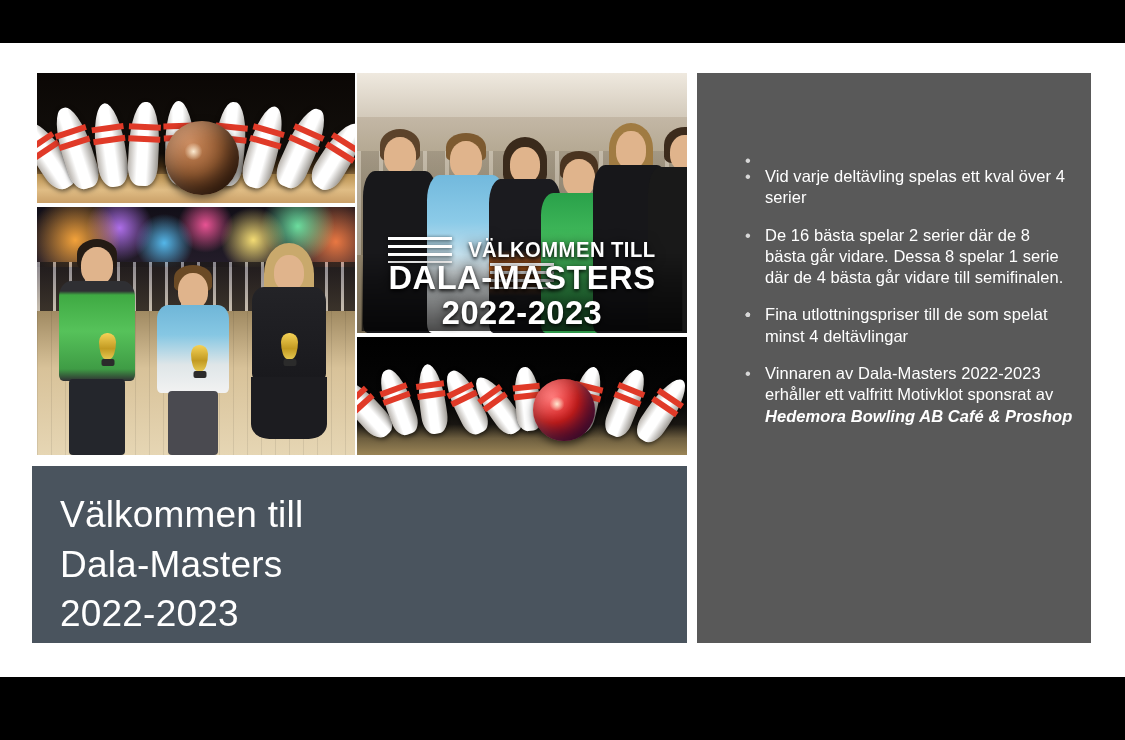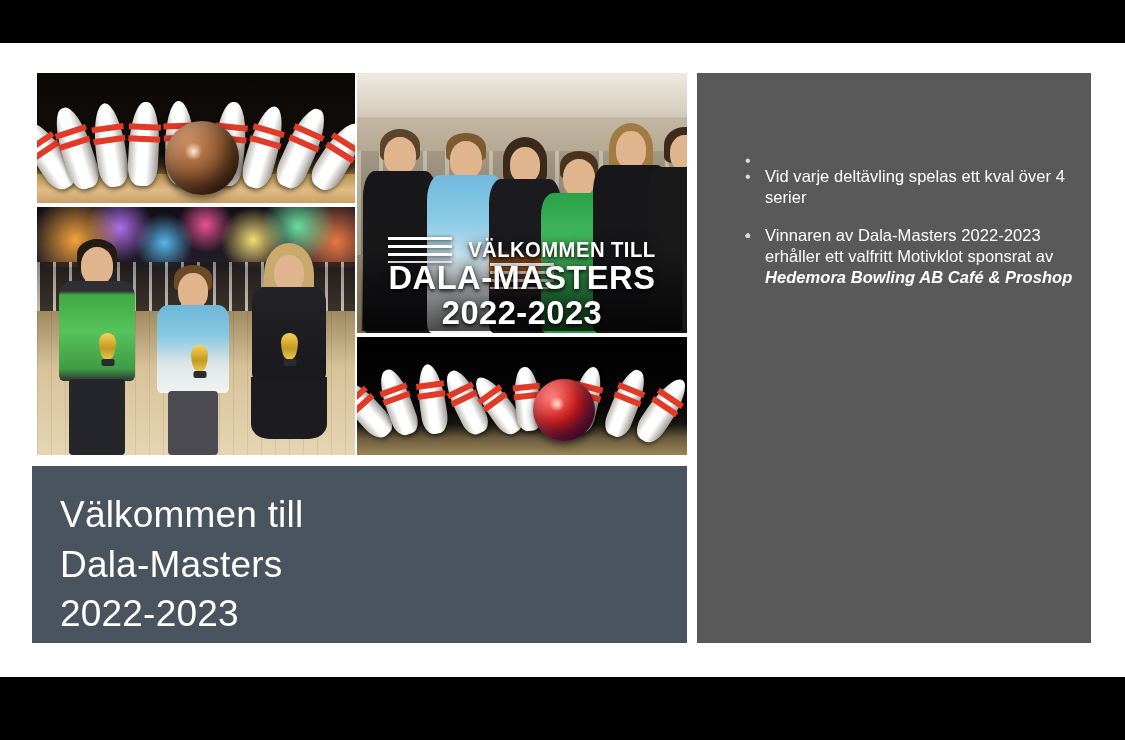--- a/index.html
+++ b/index.html
@@ -418,29 +418,31 @@
       <ul id="bullet-list">
         <li>
           <span class="dot">•</span>
         </li>
         <li>
           <span class="dot">•</span>
           <span>Vid varje deltävling spelas ett kval över 4 serier</span>
         </li>
         <li>
           <span class="dot">•</span>
-        </li>
-        <li>
-          <span class="dot">•</span>
-        </li>
-        <li>
-          <span class="dot">•</span>
-        </li>
-        <li>
-          <span class="dot">•</span>
+          <span>De 16 bästa spelar 2 serier där de 8 bästa går vidare.  Dessa 8 spelar 1 serie där de 4 bästa går vidare till semifinalen.</span>
+        </li>
+        <li>
+          <span class="dot">•</span>
+        </li>
+        <li>
+          <span class="dot">•</span>
+        </li>
+        <li>
+          <span class="dot">•</span>
+          <span>Fina utlottningspriser till de som spelat minst 4 deltävlingar</span>
         </li>
         <li>
           <span class="dot">•</span><span>Vinnaren av Dala-Masters 2022-2023 erhåller ett valfritt Motivklot sponsrat av </span><span class="bold-italic">Hedemora Bowling AB Café &amp; Proshop</span>
         </li>
       </ul>
     </div>
 
   </div>
 </div>
 

